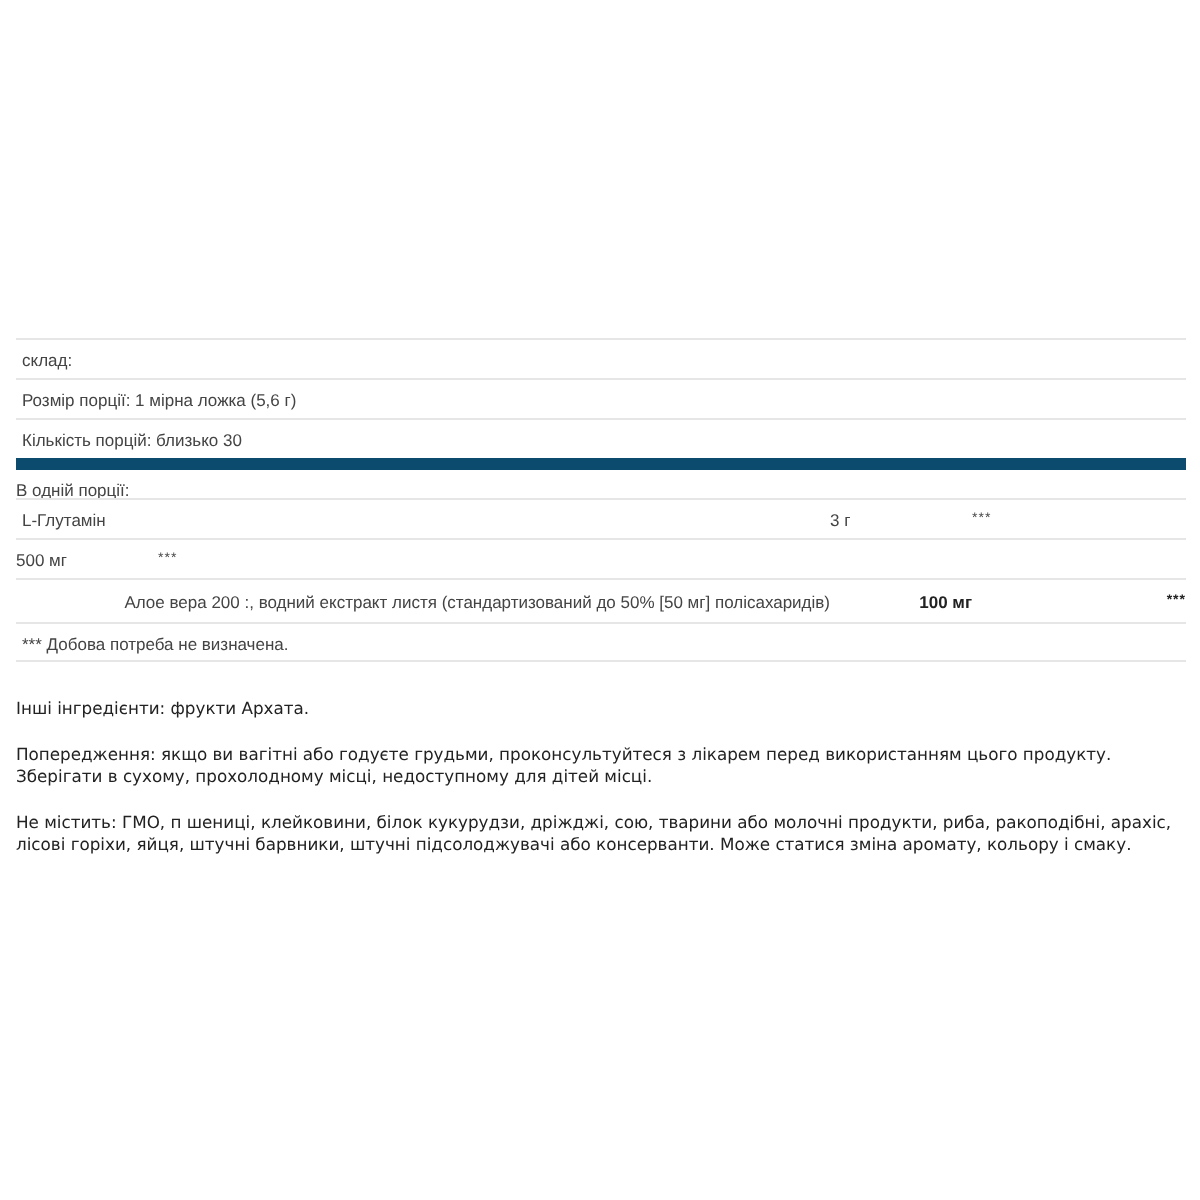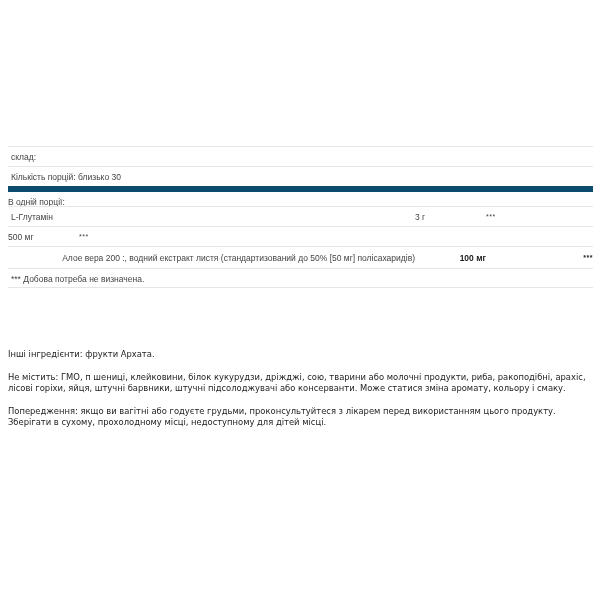--- a/index.html
+++ b/index.html
@@ -11,21 +11,21 @@
       overflow: hidden;
     }
     body {
       font-family: "Liberation Sans", sans-serif;
       color: #333333;
       position: relative;
     }
     .facts {
       position: absolute;
       left: 8px;
-      top: 146px;
+      top: 169px;
       width: 585px;
       font-size: 8.5px;
       line-height: 20px;
       color: #444;
     }
     .row {
       display: flex;
       border-top: 1px solid #e6e6e6;
       height: 20px;
       box-sizing: border-box;
@@ -62,20 +62,23 @@
     }
   </style>
 </head>
 <body>
 
 <div class="facts">
   <div class="row">
     <div class="cell full">склад:</div>
   </div>
   <div class="row">
+    <div class="cell full">Розмір порції: 1 мірна ложка (5,6 г)</div>
+  </div>
+  <div class="row">
     <div class="cell full">Кількість порцій: близько 30</div>
   </div>
   <div class="row header">
     <div class="cell c1"></div>
     <div class="cell c2">В одній порції:</div>
     <div class="cell c3">% Від добової потреби</div>
   </div>
   <div class="row">
     <div class="cell c1">L-Глутамін</div>
     <div class="cell c2">3 г</div>
@@ -90,15 +93,15 @@
     <div class="cell c2 bold">100 мг</div>
     <div class="cell c3 stars bold">***</div>
   </div>
   <div class="row last">
     <div class="cell full">*** Добова потреба не визначена.</div>
   </div>
 </div>
 
 <div class="notes">
   <p>Інші інгредієнти: фрукти Архата.</p>
+  <p>Попередження: якщо ви вагітні або годуєте грудьми, проконсультуйтеся з лікарем перед використанням цього продукту. Зберігати в сухому, прохолодному місці, недоступному для дітей місці.</p>
   <p>Не містить: ГМО, п шениці, клейковини, білок кукурудзи, дріжджі, сою, тварини або молочні продукти, риба, ракоподібні, арахіс, лісові горіхи, яйця, штучні барвники, штучні підсолоджувачі або консерванти. Може статися зміна аромату, кольору і смаку.</p>
-  <p>Попередження: якщо ви вагітні або годуєте грудьми, проконсультуйтеся з лікарем перед використанням цього продукту. Зберігати в сухому, прохолодному місці, недоступному для дітей місці.</p>
 </div>
 
 </body></html>

